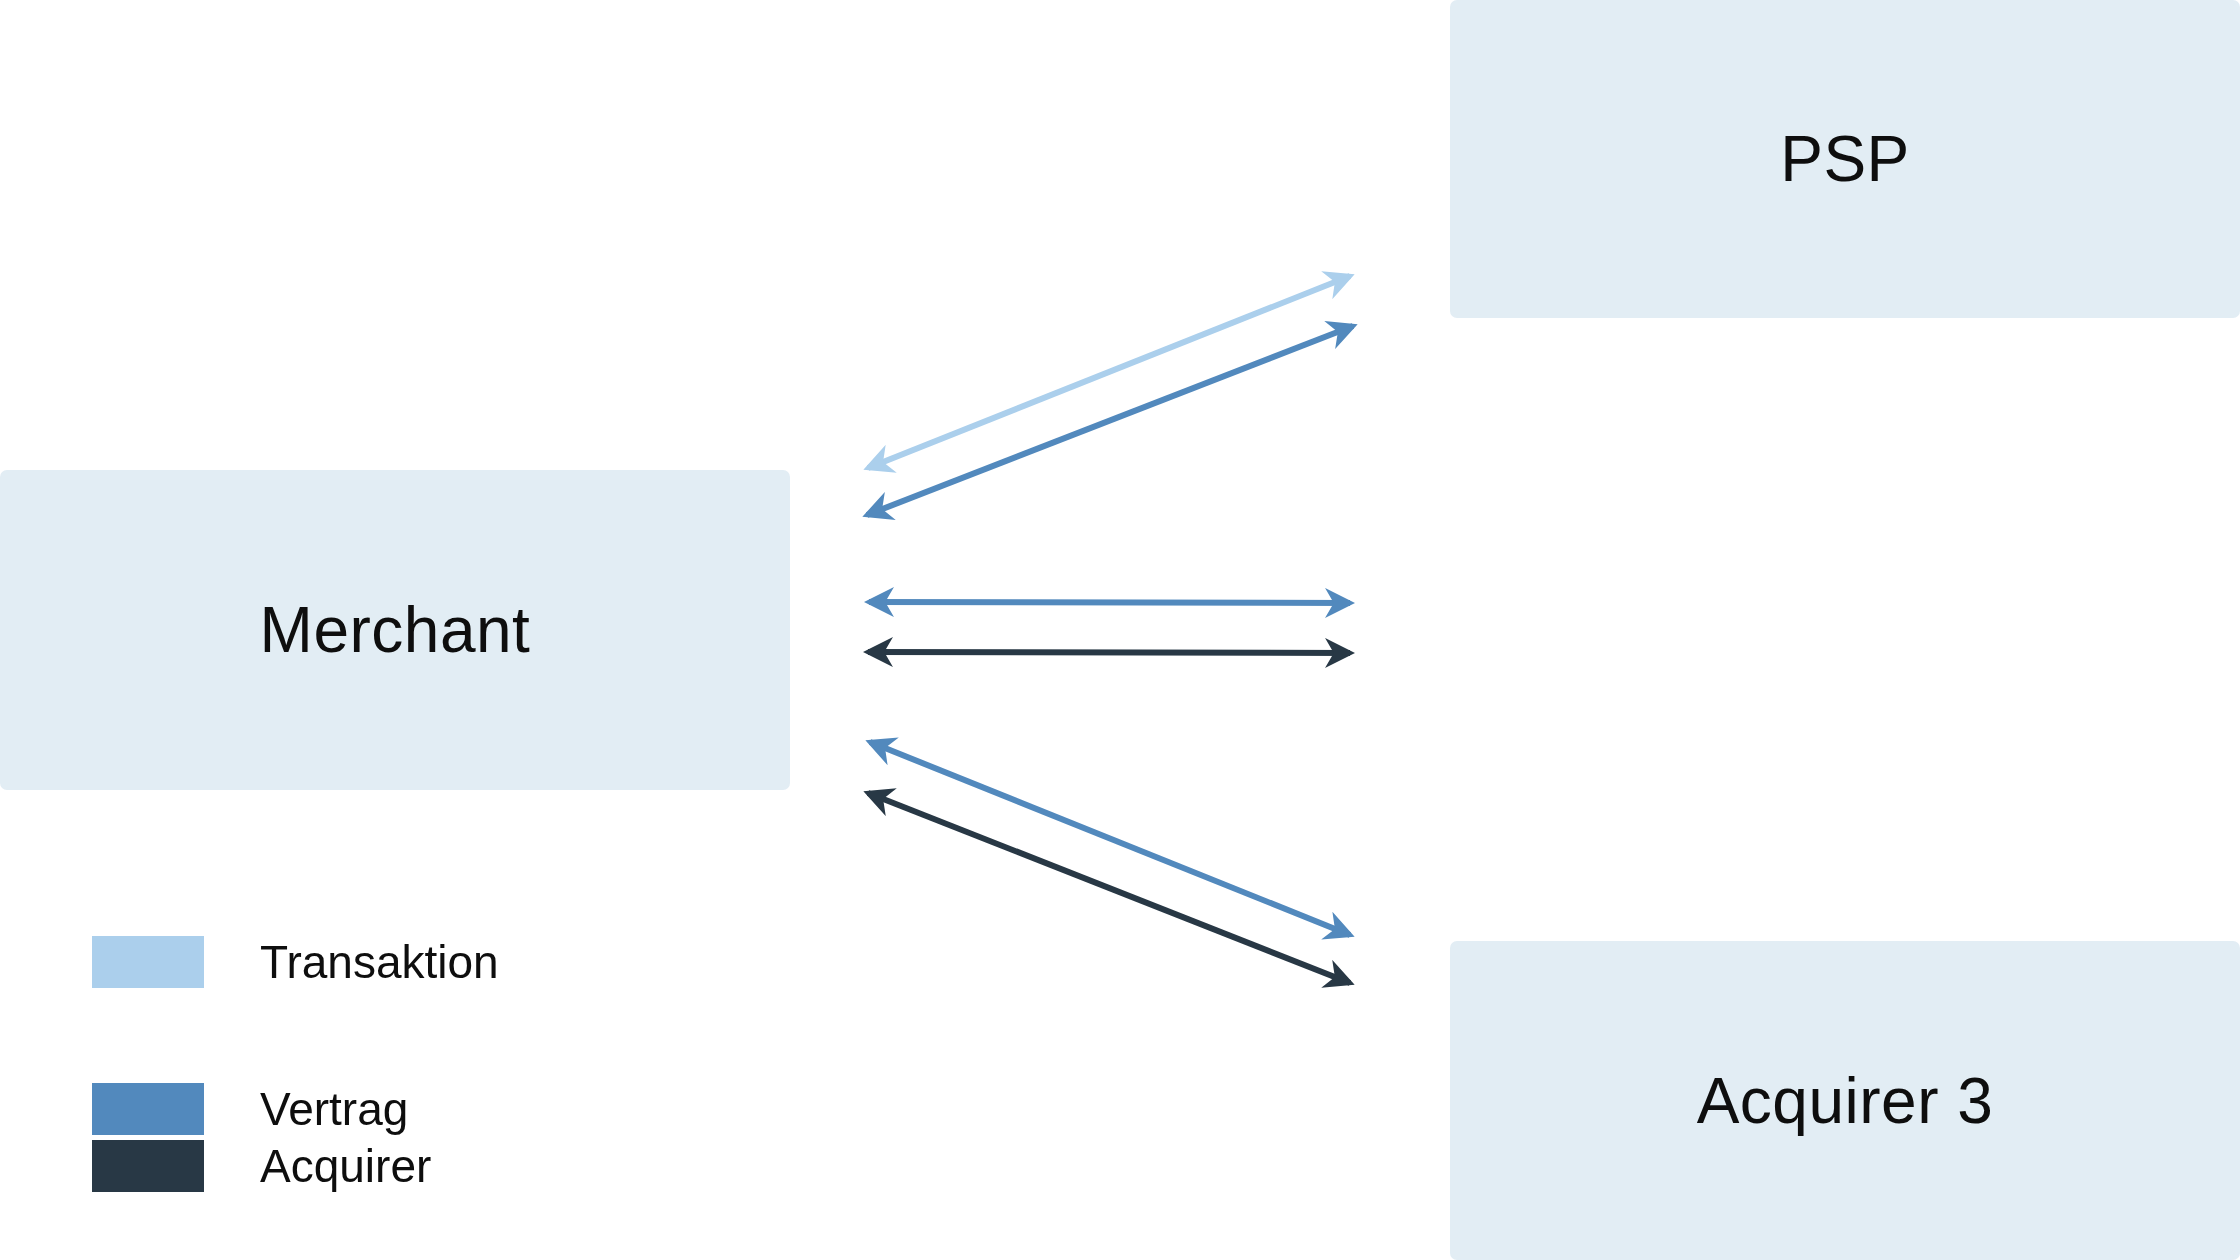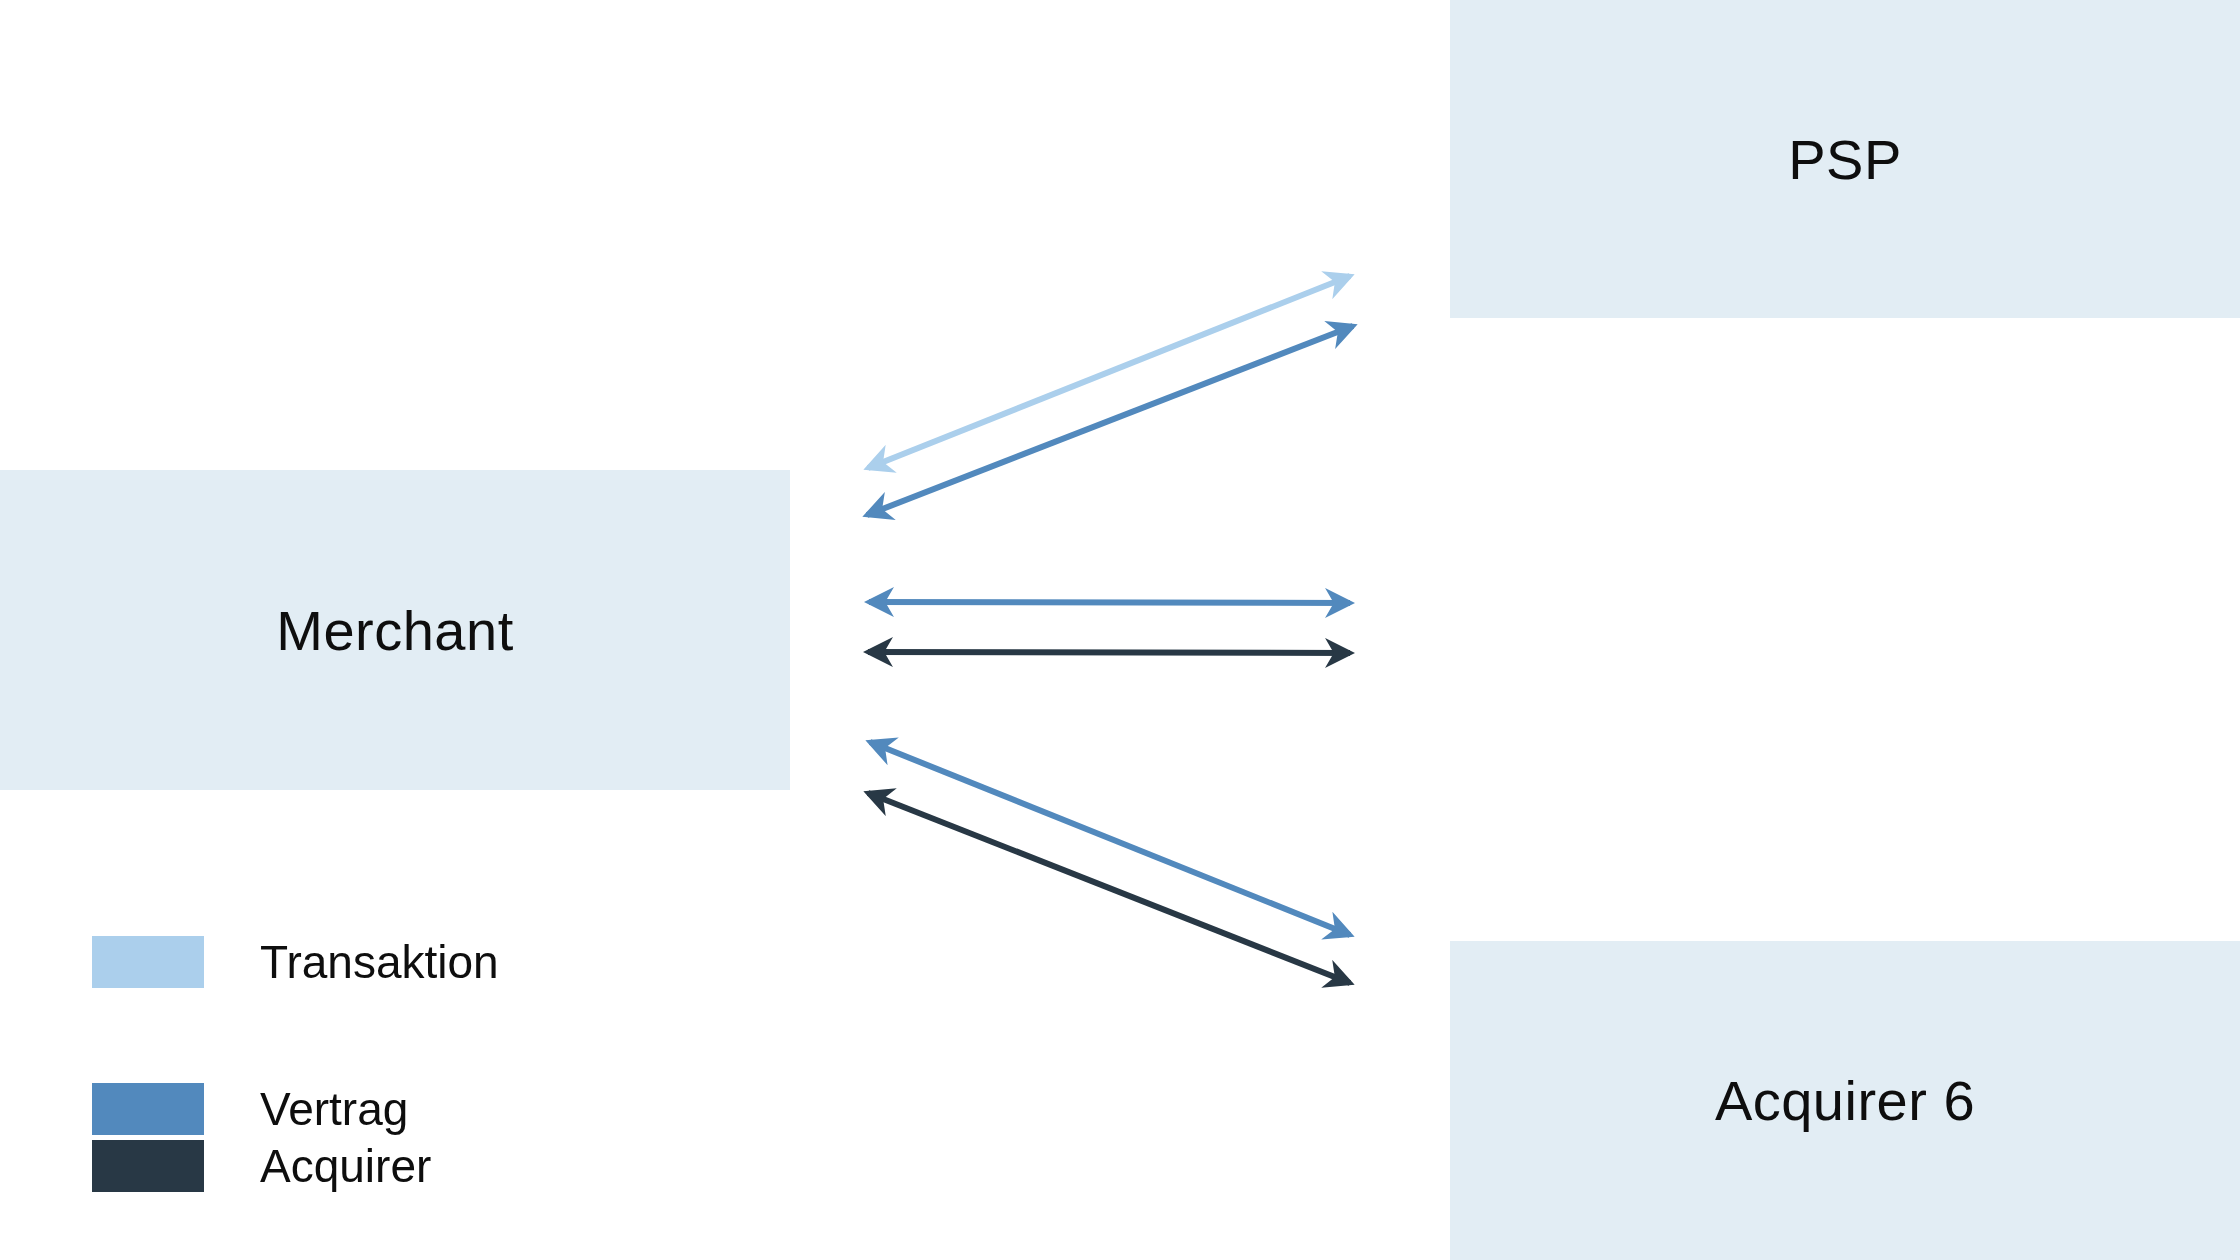--- a/index.html
+++ b/index.html
@@ -6,23 +6,24 @@
   #stage{
     position:relative;
     width:2240px;height:1260px;
     overflow:hidden;
     background:#ffffff;
     font-family:"Liberation Sans", sans-serif;
   }
   .node{
     position:absolute;
     display:flex;align-items:center;justify-content:center;
-    font-size:56px;
+    font-size:64px;
     font-weight:400;
     letter-spacing:0.5px;
+    border-radius:7px;
   }
   .n-merchant{left:0;   top:470px; width:790px; height:320px;}
   .n-psp     {left:1450px; top:0;     width:790px; height:318px;}
   .n-acq1    {left:1450px; top:471px; width:790px; height:317px;}
   .n-acq2    {left:1450px; top:941px; width:790px; height:319px;}
 
   #arrows{position:absolute;left:0;top:0;width:2240px;height:1260px;}
 
   .legend{position:absolute;left:0;top:0;}
   .legend-item{
@@ -63,21 +64,21 @@
   <div class="node n-merchant" style="background-color: rgb(226, 237, 244); color: rgb(14, 14, 14);">
     <span>Merchant</span>
   </div>
 
   <div class="node n-psp" style="background-color: rgb(226, 237, 244); color: rgb(14, 14, 14);">
     <span>PSP</span>
   </div>
 
 
   <div class="node n-acq2" style="background-color: rgb(226, 237, 244); color: rgb(14, 14, 14);">
-    <span>Acquirer 6</span>
+    <span>Acquirer 3</span>
   </div>
 
   <div class="legend">
 
     <div class="legend-item li-0">
       <span class="swatch" style="background-color: rgb(171, 207, 236);"></span>
       <span class="legend-label" style="color: rgb(14, 14, 14);">Transaktion</span>
     </div>
 
     <div class="legend-item li-1">

